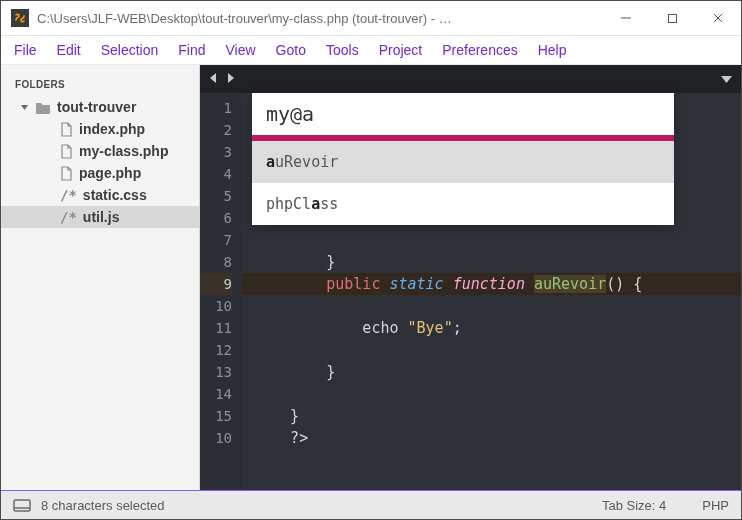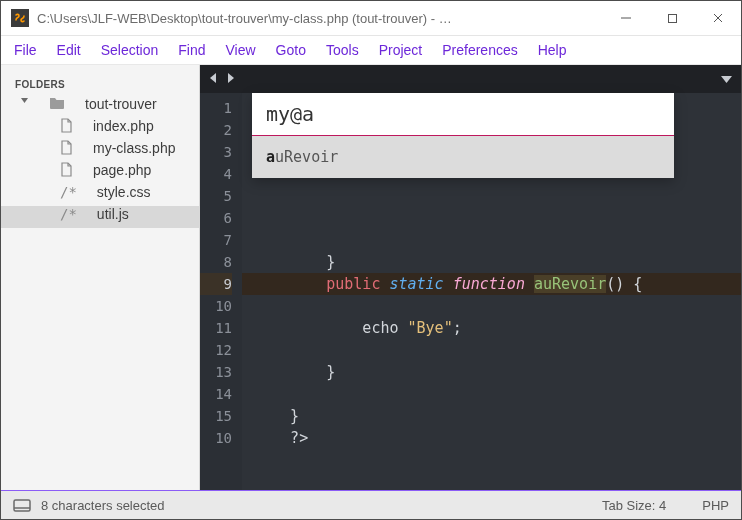--- a/index.html
+++ b/index.html
@@ -14,21 +14,21 @@
   .win-btn svg{display:block;}
   
   .menubar{height:28px;background:#fff;display:flex;align-items:center;padding:0 4px;gap:2px;border-bottom:1px solid #e8e8e8;}
   .menu-item{padding:4px 9px;color:#6d28d9;font-size:14px;}
   
   .body{flex:1;display:flex;min-height:0;}
   
   .sidebar{width:198px;background:#f4f4f4;border-right:1px solid #d8d8d8;display:flex;flex-direction:column;}
   .sidebar-header{padding:14px 12px 6px 14px;font-size:10px;font-weight:bold;color:#4b4b4b;letter-spacing:0.3px;}
   .tree{font-size:14px;color:#3d3d3d;}
-  .tree-row{display:flex;height:22px;padding-left:18px;gap:20px;}
+  .tree-row{display:flex;align-items:center;height:22px;padding-left:18px;gap:6px;font-weight:bold;}
   .tree-row.child{padding-left:59px;}
   .tree-row.sel{background:#d8d8d8;}
   .disclosure{width:10px;display:inline-flex;justify-content:center;color:#6a6a6a;}
   .foldericon,.fileicon,.staricon{display:inline-flex;}
   
   .editor-wrap{flex:1;display:flex;flex-direction:column;min-width:0;background:#2e3238;}
   .tab-strip{height:28px;background:#1f2125;display:flex;align-items:center;padding:0 8px;justify-content:space-between;}
   .tab-nav{display:flex;gap:6px;}
   .tab-nav .tri{color:#a9aeb5;}
   .tab-menu{color:#a9aeb5;}
@@ -41,21 +41,21 @@
   .code .ln.hl{background:#33281e;}
   .kw-red{color:#e06c75;}
   .kw-st{color:#61afef;font-style:italic;}
   .kw-fn{color:#f9a8d4;font-style:italic;}
   .fnname{color:#98c379;}
   .fnname.hl{background:#4a3f28;}
   .str{color:#e5c07b;}
   .punct{color:#d2d6db;}
   
   .popup{position:absolute;left:10px;top:0;width:422px;background:#fff;z-index:10;box-shadow:0 4px 12px rgba(0,0,0,0.25);}
-  .popup-input{padding:10px 14px;font-size:20px;color:#333;border-bottom:1px solid #be185d;}
+  .popup-input{padding:10px 14px;font-size:20px;color:#333;border-bottom:6px solid #be185d;}
   .popup-item{padding:10px 14px;font-size:15px;color:#555;}
   .popup-item.sel{background:#dcdcdc;}
   .popup-item b{color:#222;font-weight:bold;}
   
   .statusbar{height:28px;background:#e9e9e9;border-top:1px solid #8b5cf6;display:flex;align-items:center;padding:0 12px;justify-content:space-between;color:#5a5a5a;font-size:13px;}
   .status-left{display:flex;align-items:center;gap:10px;}
   .status-right{display:flex;align-items:center;gap:36px;}
   .panel-icon{display:inline-flex;}
 </style>
 </head>
@@ -142,21 +142,21 @@
           <span class="fileicon">
             <svg width="13" height="15" viewBox="0 0 13 15">
                 <path d="M2 1h6l3 3v10H2z" fill="none" stroke="#8a8a8a" stroke-width="1.2"></path>
                 <path d="M8 1v3h3" fill="none" stroke="#8a8a8a" stroke-width="1.2"></path>
               </svg>
           </span>
           <span>page.php</span>
         </div>
         <div class="tree-row child">
           <span class="staricon" style="font-family:monospace;color:#8a8a8a;">/*</span>
-          <span>style.css</span>
+          <span>static.css</span>
         </div>
         <div class="tree-row child sel">
           <span class="staricon" style="font-family:monospace;color:#8a8a8a;">/*</span>
           <span>util.js</span>
         </div>
       </div>
     </div>
 
     <div class="editor-wrap">
       <div class="tab-strip">
@@ -212,20 +212,21 @@
           <div class="ln"><span>            echo </span><span class="str">"Bye"</span><span class="punct">;</span></div>
           <div class="ln"></div>
           <div class="ln">        }</div>
           <div class="ln"></div>
           <div class="ln">    }</div>
           <div class="ln">    ?&gt;</div>
 
           <div class="popup">
             <div class="popup-input">my@a</div>
             <div class="popup-item sel"><b>a</b><span>uRevoir</span></div>
+            <div class="popup-item"><span>phpCl</span><b>a</b><span>ss</span></div>
           </div>
 
         </div>
       </div>
     </div>
 
   </div>
 
   <div class="statusbar">
     <div class="status-left">

